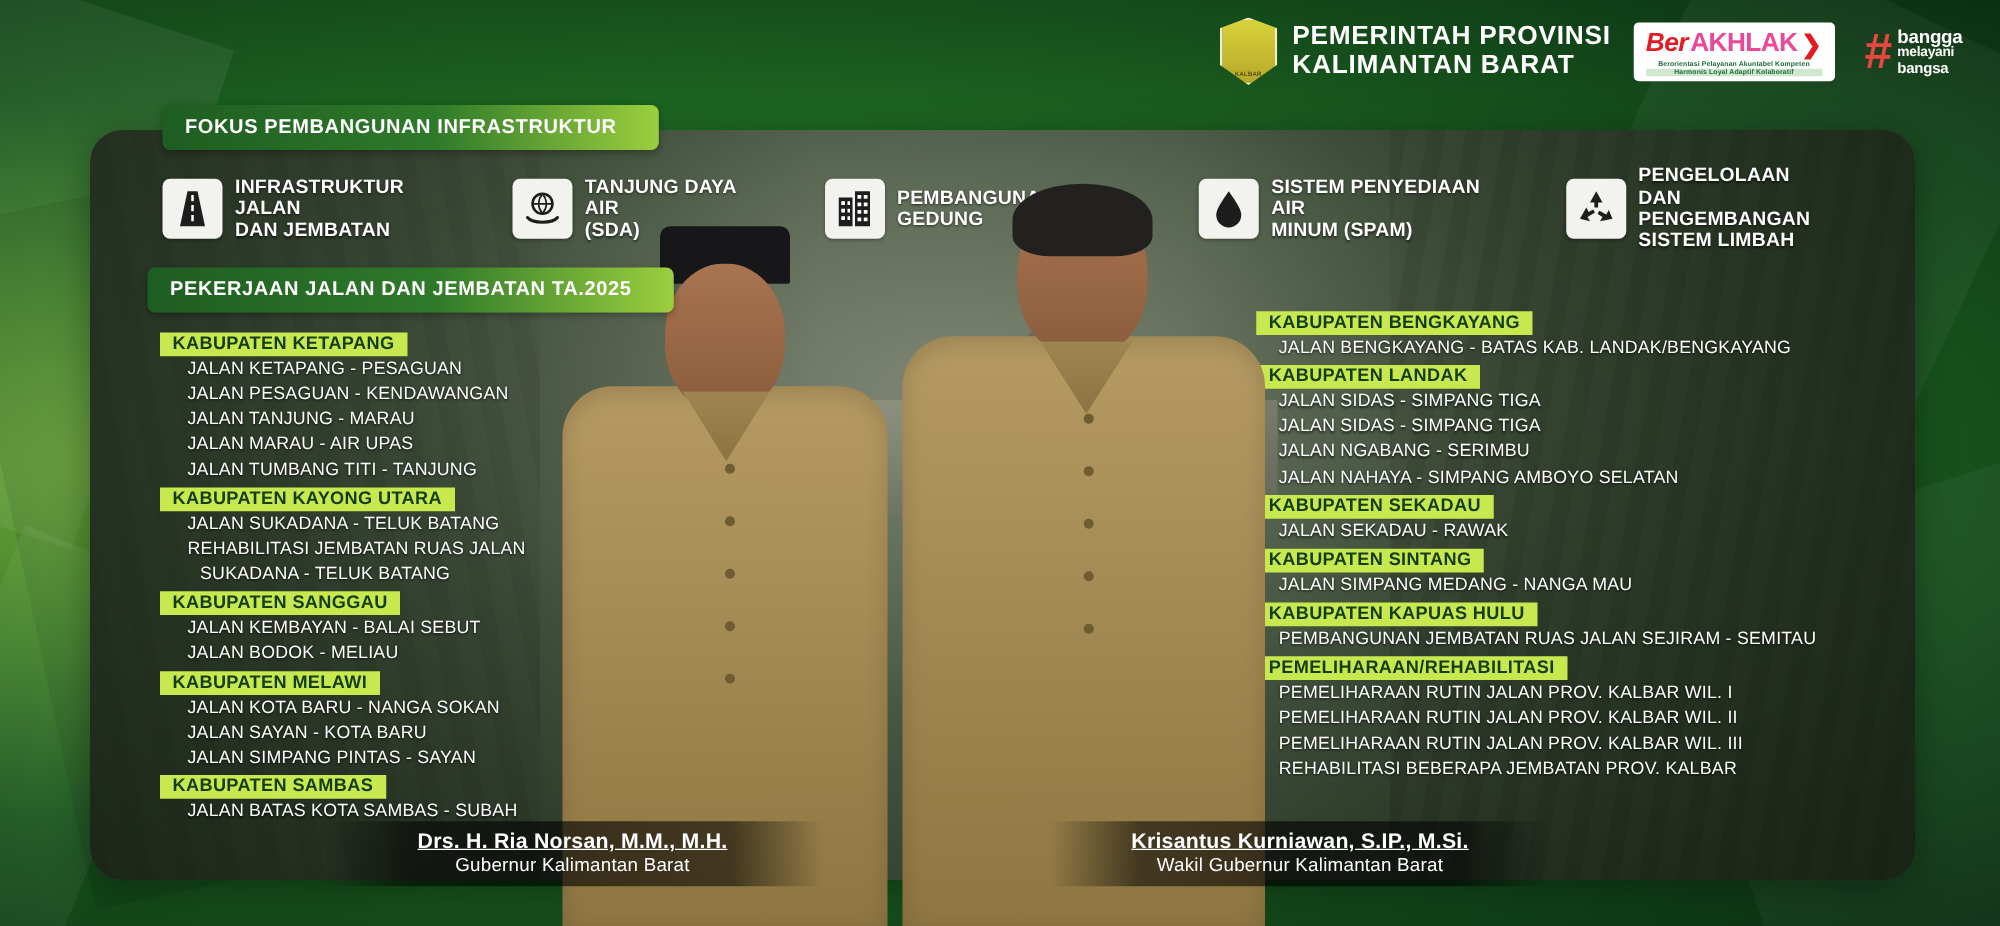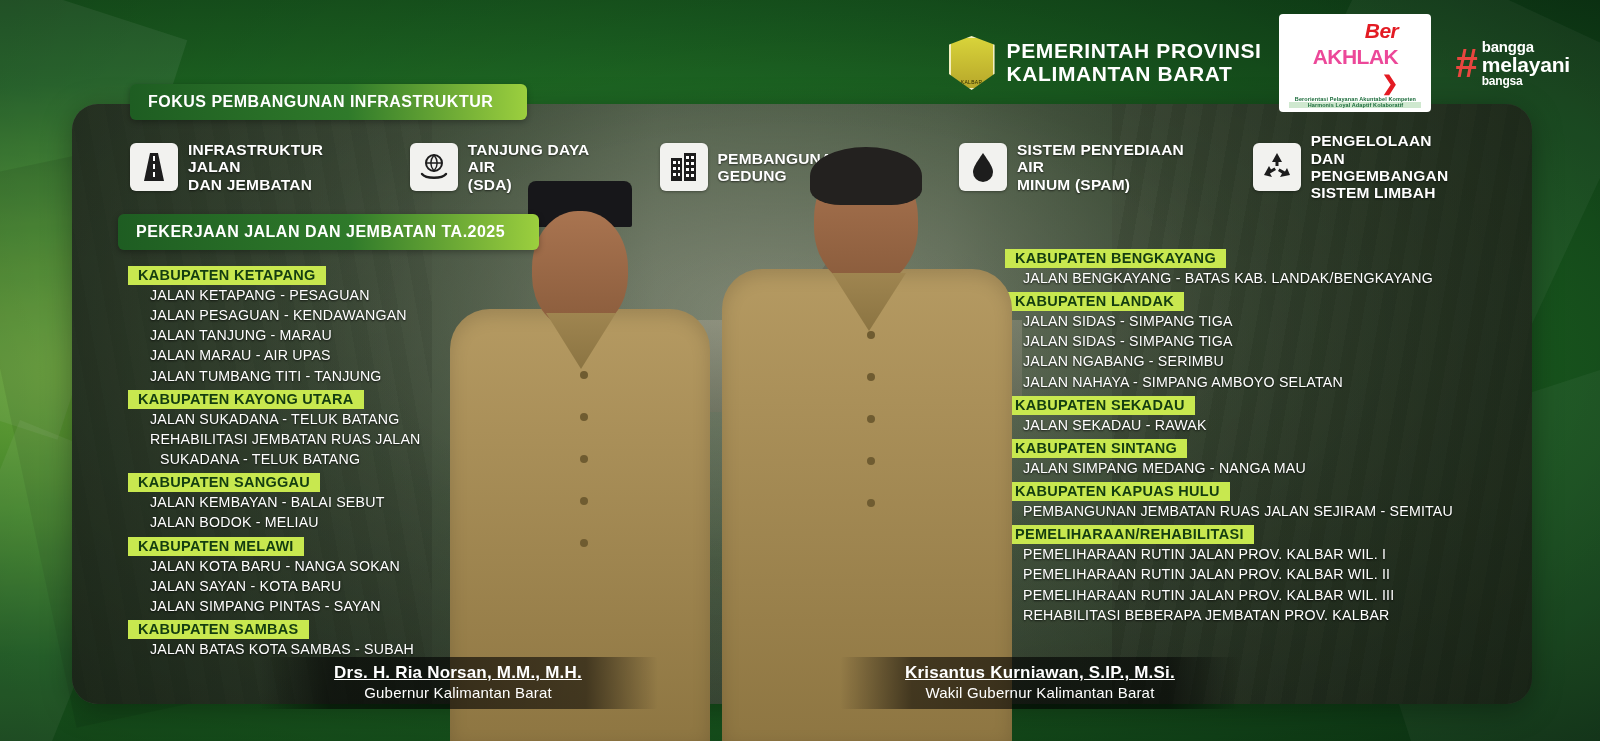--- a/index.html
+++ b/index.html
@@ -55,34 +55,34 @@
   }
   .gov-text { color: #fff; line-height: 1.08; }
   .gov-text .l1 { font-size: 21px; font-weight: 700; letter-spacing: .6px; }
   .gov-text .l2 { font-size: 21px; font-weight: 700; letter-spacing: .6px; }
 
   .berakhlak {
     background: #fff; border-radius: 4px; padding: 5px 10px 4px 10px;
     display: flex; flex-direction: column; align-items: center;
     min-width: 152px;
   }
-  .berakhlak .ba-top { display: flex; align-items: flex-end; gap: 2px; flex-direction: column; }
+  .berakhlak .ba-top { display: flex; align-items: flex-start; gap: 2px; }
   .berakhlak .ba-ber { color: #e31b23; font-size: 21px; font-weight: 800; font-style: italic; letter-spacing: -0.5px;}
   .berakhlak .ba-akh { color: #ec4899; font-size: 21px; font-weight: 800; letter-spacing: -0.5px;}
   .berakhlak .ba-arrow { color: #e31b23; font-size: 20px; font-weight: 800; margin-left: 1px; }
   .berakhlak .ba-sub1 { color: #1a6b3a; font-size: 5.5px; font-weight: 700; letter-spacing: .1px; margin-top: 1px;}
   .berakhlak .ba-sub2 { color: #1a6b3a; font-size: 5.5px; font-weight: 700; letter-spacing: .1px; background:#cfe8cf; width:100%; text-align:center;}
 
   .bangga {
     display: flex; align-items: center; gap: 4px;
   }
   .bangga .hash { color: #e8463f; font-size: 40px; font-weight: 800; line-height: .9; }
   .bangga .btxt { line-height: 1.0; }
   .bangga .b1 { color: #fff; font-size: 15px; font-weight: 800; letter-spacing: -.2px;}
-  .bangga .b2 { color: #fff; font-size: 21px; font-weight: 800; letter-spacing: -.2px;}
+  .bangga .b2 { color: #fff; font-size: 11px; font-weight: 800; letter-spacing: -.2px;}
   .bangga .b3 { color: #fff; font-size: 12px; font-weight: 800; letter-spacing: -.2px;}
   .bangga-wrap { background: transparent; padding: 2px 6px; display:flex; align-items:center;}
 
   
   .card {
     position: absolute;
     left: 72px; top: 104px; width: 1460px; height: 600px;
     border-radius: 26px;
     background:
       linear-gradient(rgba(30,55,28,0.55), rgba(30,55,28,0.55)),

